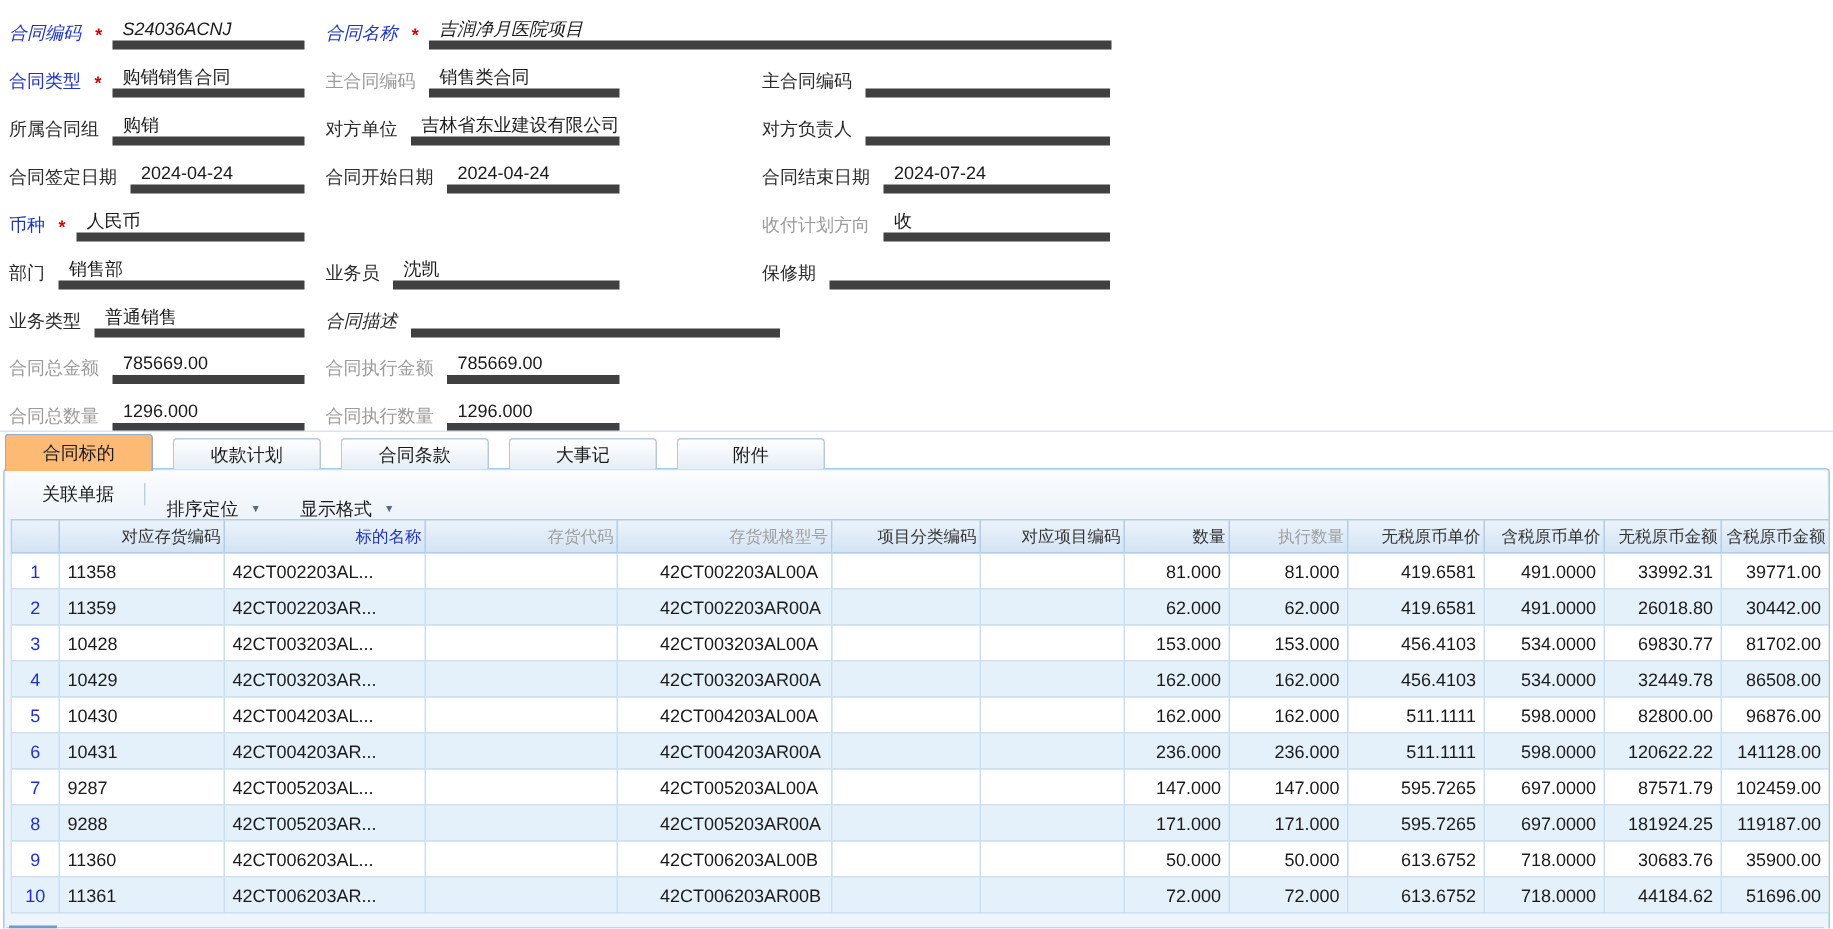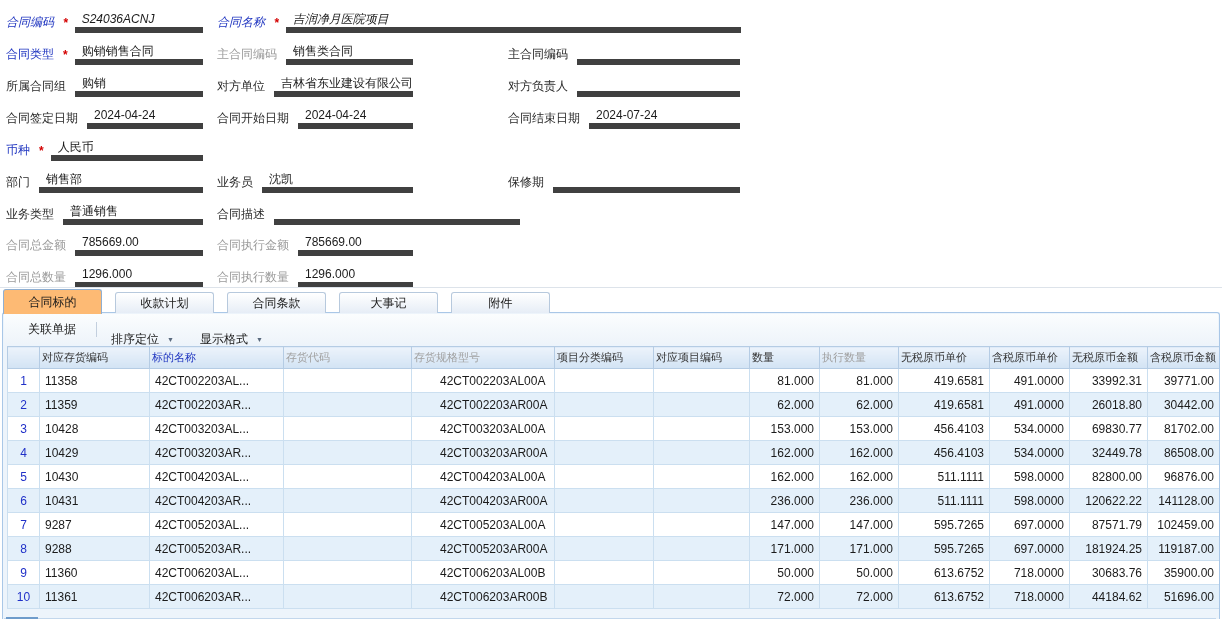--- a/index.html
+++ b/index.html
@@ -8,21 +8,21 @@
   .screen { position:relative; width:1222px; height:619px; background:#fff; }
 
   
   .form { position:absolute; top:0; left:0; right:0; height:288px; background:#fff; }
   .frow { position:absolute; left:0; right:0; height:22px; }
   .field { position:absolute; display:flex; align-items:center; height:22px; }
   .field.c1 { left:6px;   width:197px; }
   .field.c2 { left:217px; width:196px; }
   .field.c3 { left:508px; width:232px; }
   .field.c2span { left:217px; width:524px; }
-  .field.c2desc { left:217px; width:303px; }
+  .field.c2desc { left:217px; width:303px;font-style:italic; }
   .lbl { white-space:nowrap; color:#2a2a2a; }
   .lbl.blue { color:#1f35c0; }
   .lbl.dis  { color:#9b9b9b; }
   .req { color:#d40000; font-weight:bold; margin:2px 2px 0 9px; }
   .line { flex:1; align-self:stretch; display:flex; align-items:center;
     border-bottom:6px solid #404040; padding-left:7px; margin-left:9px;
     white-space:nowrap; overflow:hidden; }
   .req + .line { margin-left:5px; }
   .val { color:#1b1b1b; }
   .formsep { position:absolute; top:287px; left:0; right:0; height:1px; background:#dde3ea; }
@@ -42,21 +42,21 @@
     display:flex; align-items:center; padding-left:18px;
     background:linear-gradient(#fbfdfe,#eef4fa); }
   .tbtn { color:#1a1a1a; padding:3px 6px; cursor:default; white-space:nowrap; }
   .tsep { width:1px; height:15px; background:#c3cfde; margin:0 14px; }
   .tdrop { display:flex; align-items:center; color:#1a1a1a; margin-right:26px; cursor:default; white-space:nowrap;margin-top:21px; }
   .caret { font-size:7px; color:#5a6a7e; margin-left:8px; line-height:1; }
 
   
   .gridwrap { position:absolute; top:33px; left:4px; width:1212px; height:276px; overflow:hidden; }
   table { border-collapse:collapse; table-layout:fixed; width:1212px; }
-  th { height:22px; font-weight:normal; font-size:11px; text-align:left; white-space:nowrap; overflow:hidden;
+  th { height:22px; font-weight:normal; font-size:11px; text-align:right; white-space:nowrap; overflow:hidden;
     background:linear-gradient(#ecf3fb,#d2e3f4); border:1px solid #b5cce4; color:#333; padding:0 2px; }
   th.link { color:#1f35c0; }
   th.disabled { color:#a0a0a0; }
   td { height:24px; border:1px solid #cbdff0; padding:0 5px; white-space:nowrap; overflow:hidden; }
   tr.odd  td { background:#ffffff; }
   tr.even td { background:#e4f0fa; }
   td.rn { color:#2030c8; text-align:center; padding:0 2px; }
   td.left  { text-align:left; }
   td.spec  { text-align:left; padding-left:28px; }
   td.right { text-align:right; }
@@ -144,20 +144,26 @@
             <span class="val">2024-07-24</span>
           </span>
         </div>
       </div>
       <div class="frow" style="top: 139px;">
         <div class="field c1">
           <span class="lbl blue">币种</span>
           <span class="req">*</span>
           <span class="line">
             <span class="val">人民币</span>
+          </span>
+        </div>
+        <div class="field c3">
+          <span class="lbl dis">收付计划方向</span>
+          <span class="line">
+            <span class="val">收</span>
           </span>
         </div>
       </div>
       <div class="frow" style="top: 171px;">
         <div class="field c1">
           <span class="lbl ">部门</span>
           <span class="line">
             <span class="val">销售部</span>
           </span>
         </div>

